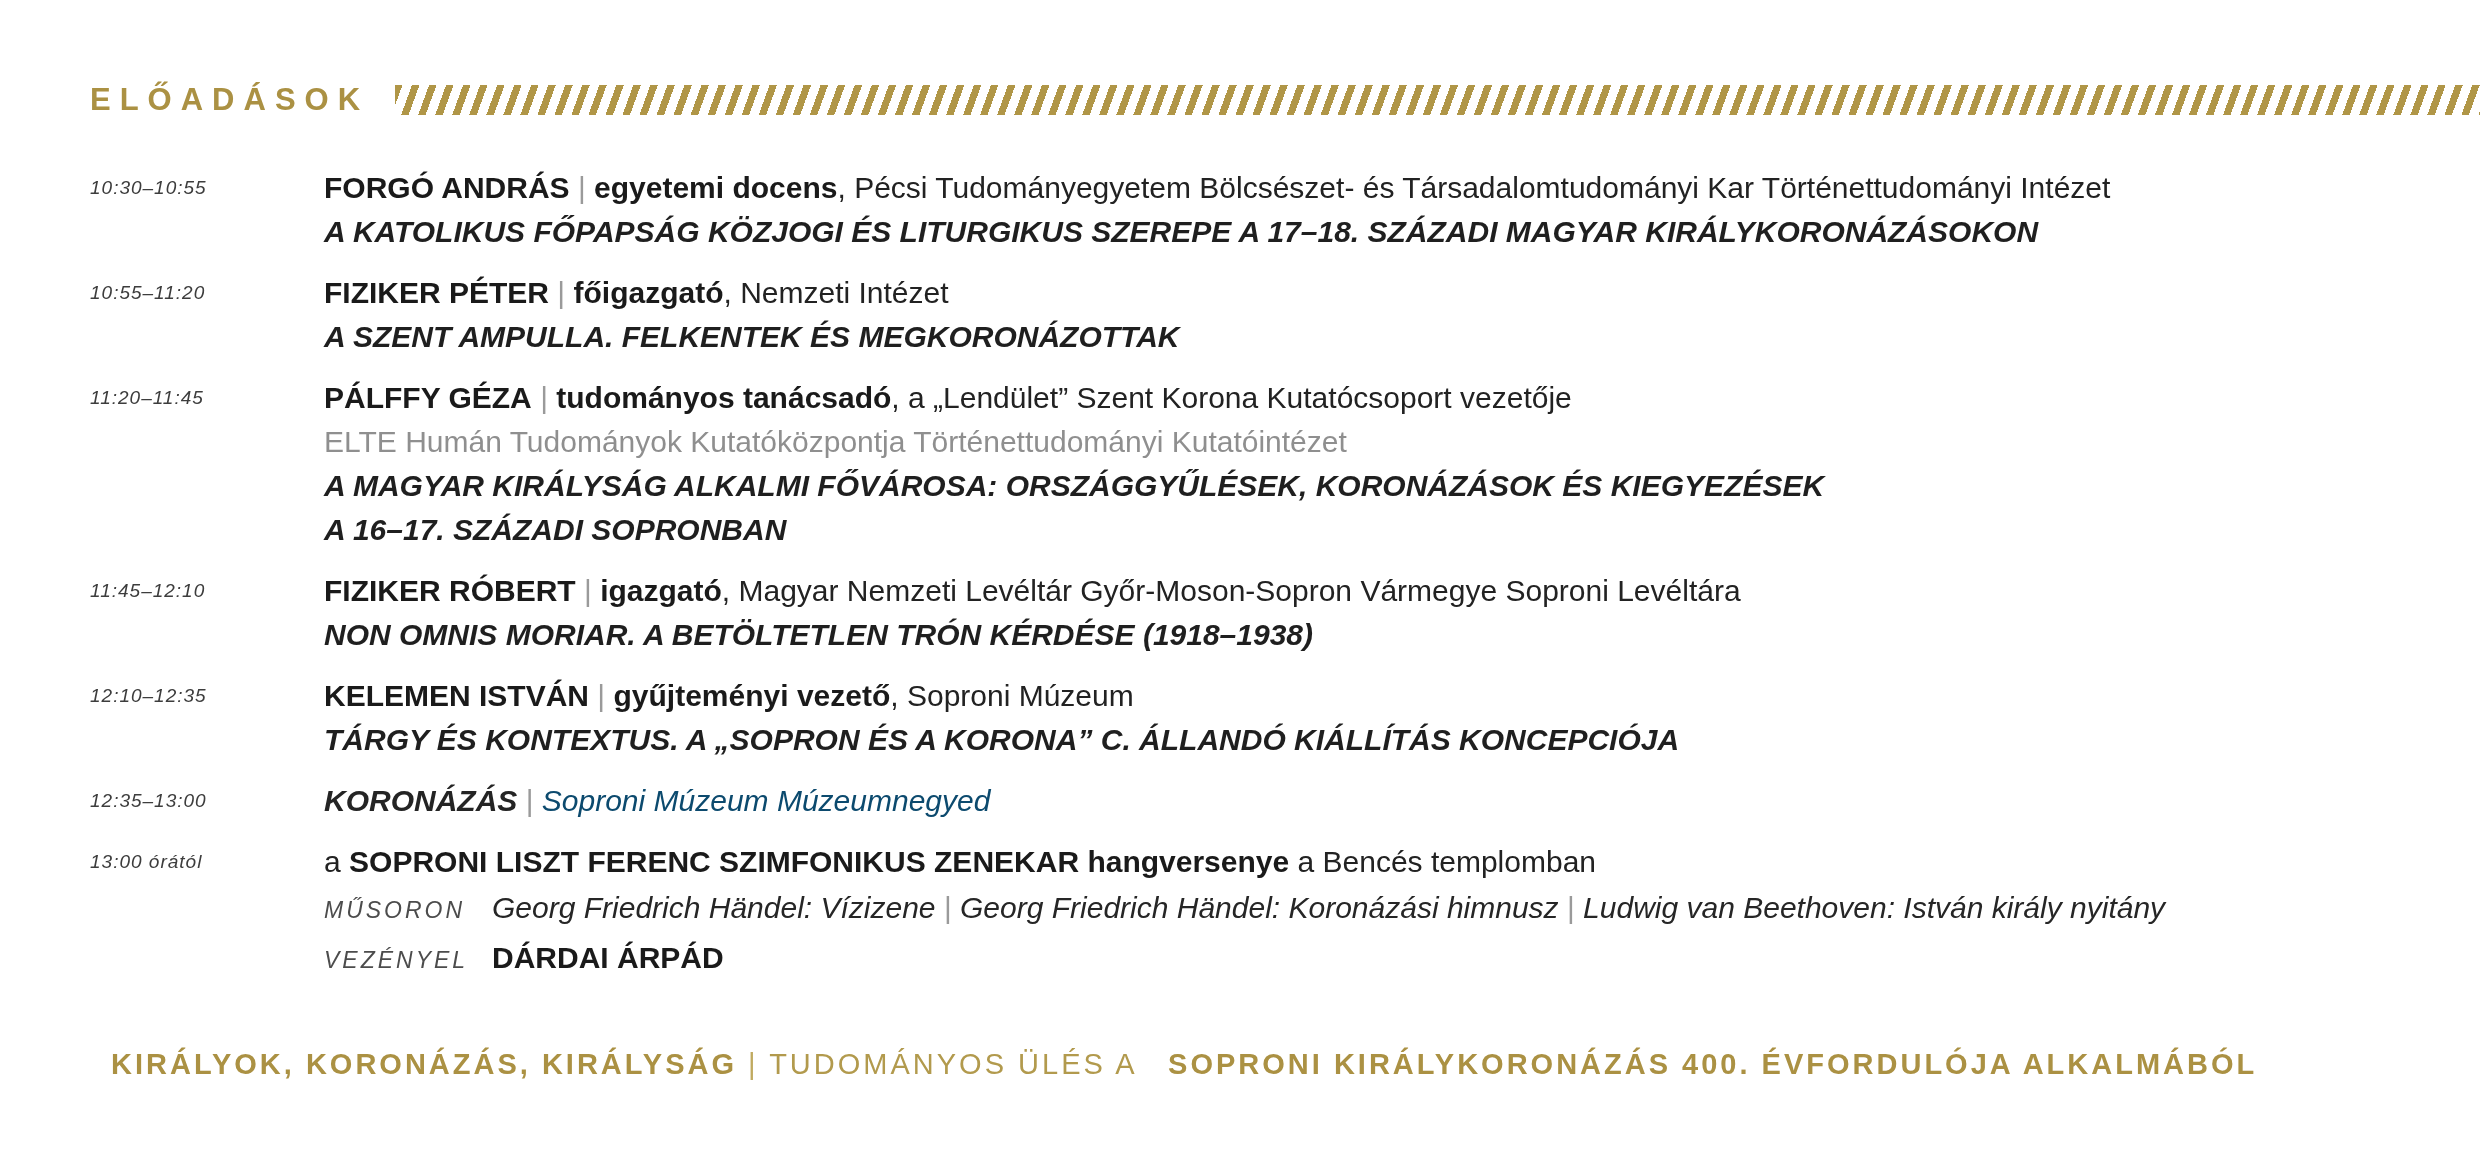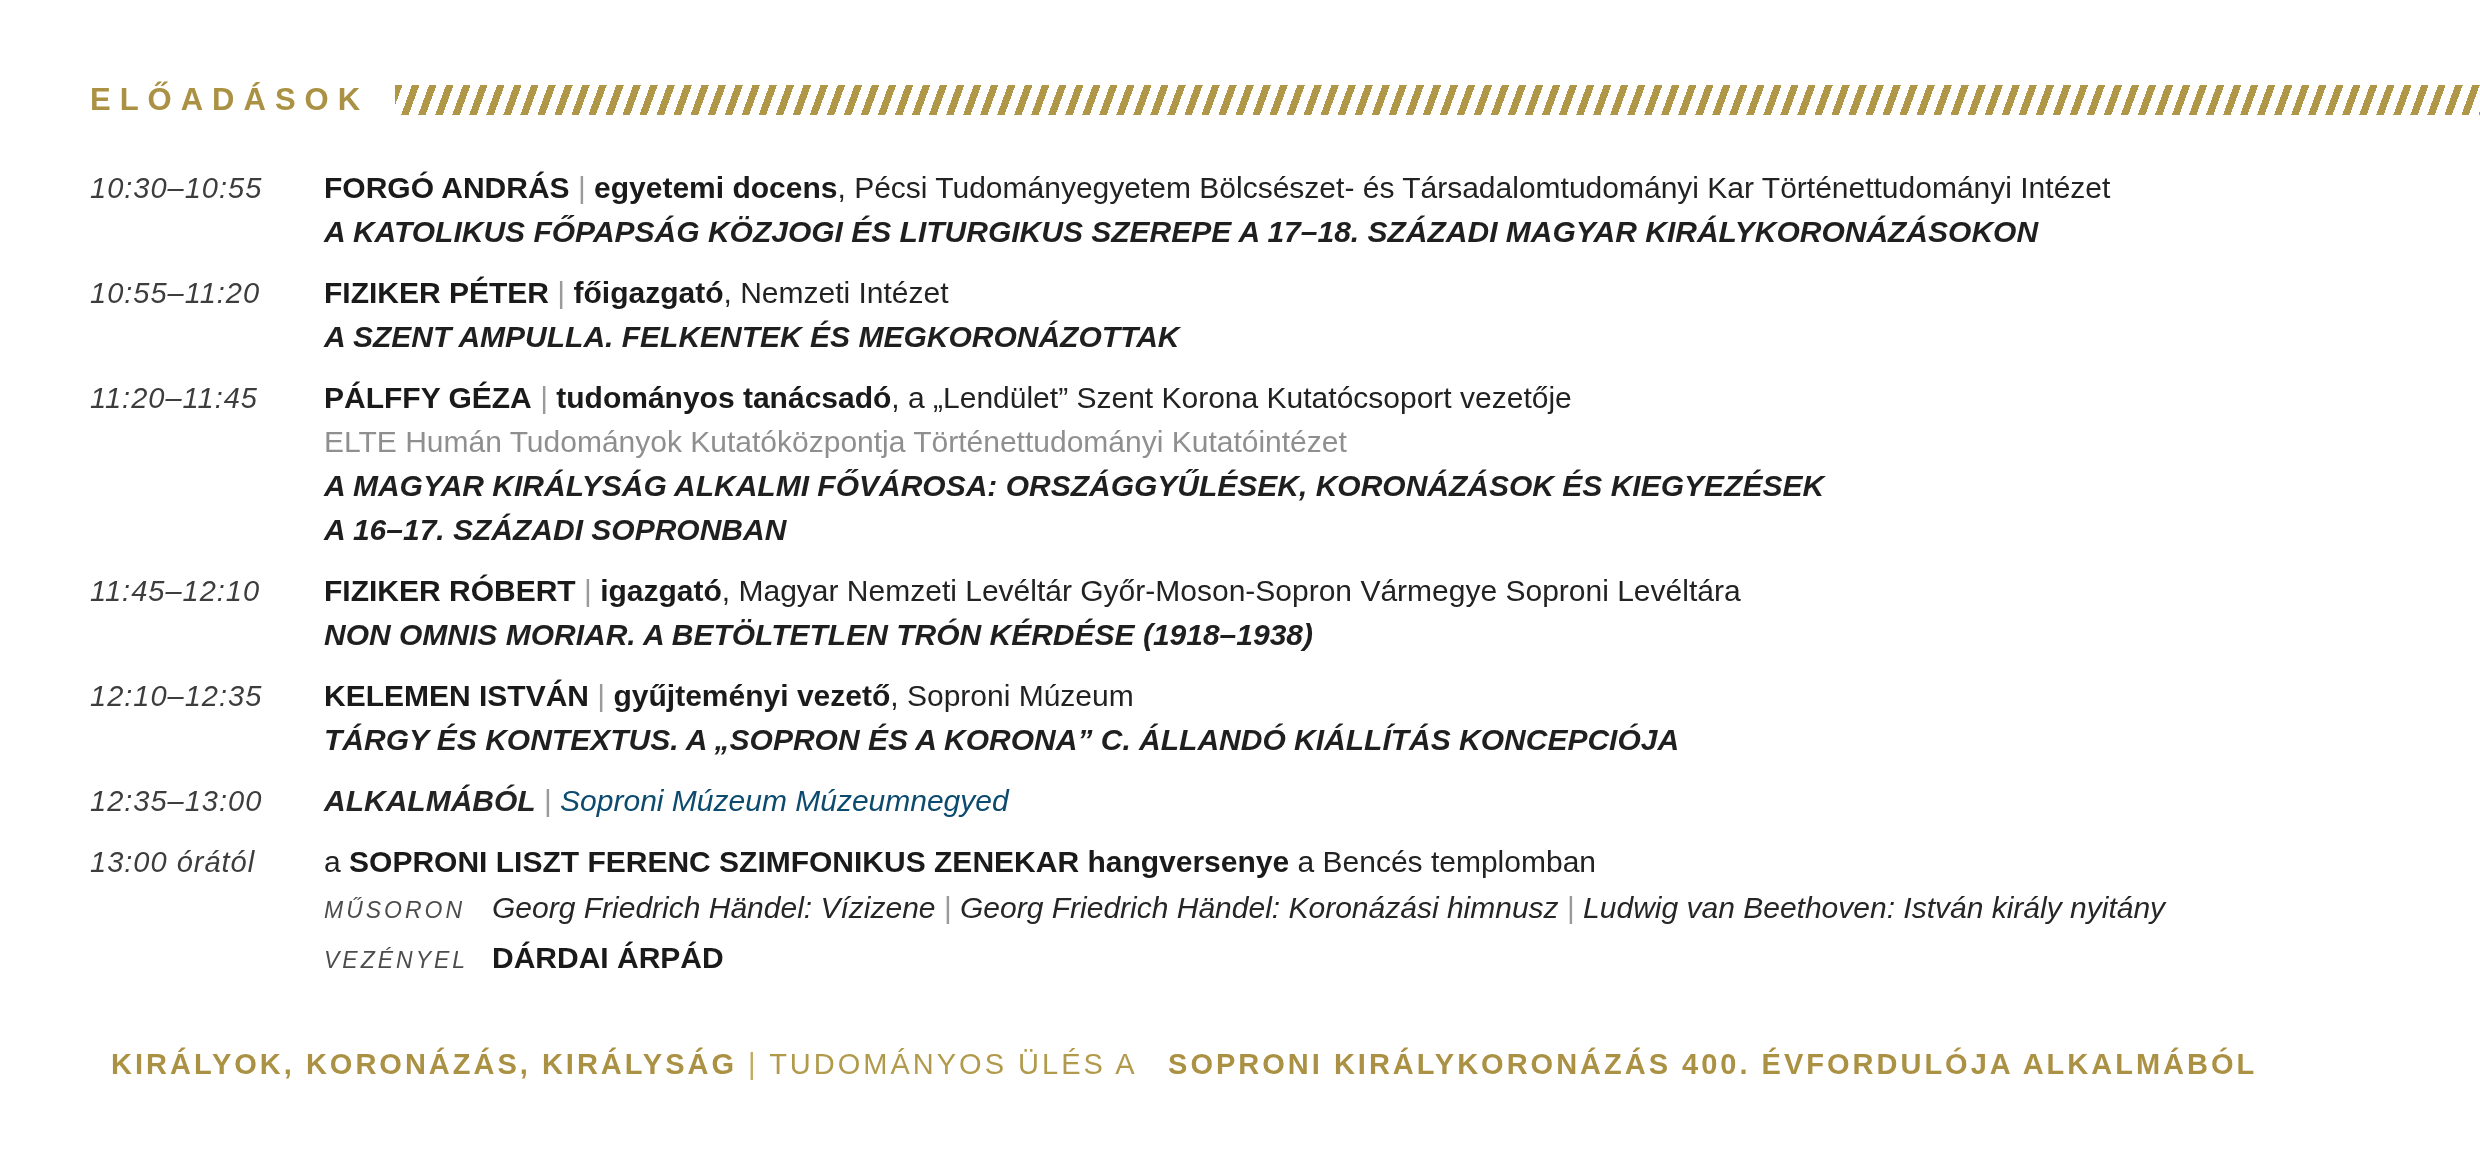--- a/index.html
+++ b/index.html
@@ -29,21 +29,21 @@
     margin-left:26px;
     background:repeating-linear-gradient(110deg,#b09647 0 7px,#ffffff 7px 16px);
   }
   
   .schedule{padding:48px 40px 0 90px;}
   .entry{display:flex;margin-bottom:17px;}
   .entry.gap-before{margin-top:13px;}
   .entry-time{
     flex:0 0 234px;
     font-style:italic;
-    font-size:29px;line-height:44px;
+    font-size:19px;line-height:44px;
     letter-spacing:1px;
     color:#3d3d3d;
   }
   .entry-content{flex:1 1 auto;min-width:0;}
   .line{font-size:30px;line-height:44px;white-space:nowrap;}
   .line-label{
     display:inline-block;width:168px;
     font-style:italic;font-size:23px;
     letter-spacing:3px;color:#4c4c4c;
     vertical-align:baseline;
@@ -112,21 +112,21 @@
       <div class="entry">
         <div class="entry-time">12:10–12:35</div>
         <div class="entry-content">
           <div class="line"><span class="seg-bold">KELEMEN ISTVÁN</span><span class="seg-sep"> | </span><span class="seg-bold">gyűjteményi vezető</span><span class="seg-plain">, Soproni Múzeum</span></div>
           <div class="line"><span class="seg-title">TÁRGY ÉS KONTEXTUS. A „SOPRON ÉS A KORONA” C. ÁLLANDÓ KIÁLLÍTÁS KONCEPCIÓJA</span></div>
         </div>
       </div>
       <div class="entry gap-before">
         <div class="entry-time">12:35–13:00</div>
         <div class="entry-content">
-          <div class="line"><span class="seg-break-name">ALKALMÁBÓL</span><span class="seg-sep"> | </span><span class="seg-break-place">Soproni Múzeum Múzeumnegyed</span></div>
+          <div class="line"><span class="seg-break-name">KORONÁZÁS</span><span class="seg-sep"> | </span><span class="seg-break-place">Soproni Múzeum Múzeumnegyed</span></div>
         </div>
       </div>
       <div class="entry gap-before">
         <div class="entry-time">13:00 órától</div>
         <div class="entry-content">
           <div class="line"><span class="seg-plain">a </span><span class="seg-bold">SOPRONI LISZT FERENC SZIMFONIKUS ZENEKAR hangversenye</span><span class="seg-plain"> a Bencés templomban</span></div>
           <div class="line prog-line"><span class="line-label">MŰSORON</span><span class="seg-program">Georg Friedrich Händel: Vízizene</span><span class="seg-sep">  |  </span><span class="seg-program">Georg Friedrich Händel: Koronázási himnusz</span><span class="seg-sep">  |  </span><span class="seg-program">Ludwig van Beethoven: István király nyitány</span></div>
           <div class="line prog-line"><span class="line-label">VEZÉNYEL</span><span class="seg-bold">DÁRDAI ÁRPÁD</span></div>
         </div>
       </div>

